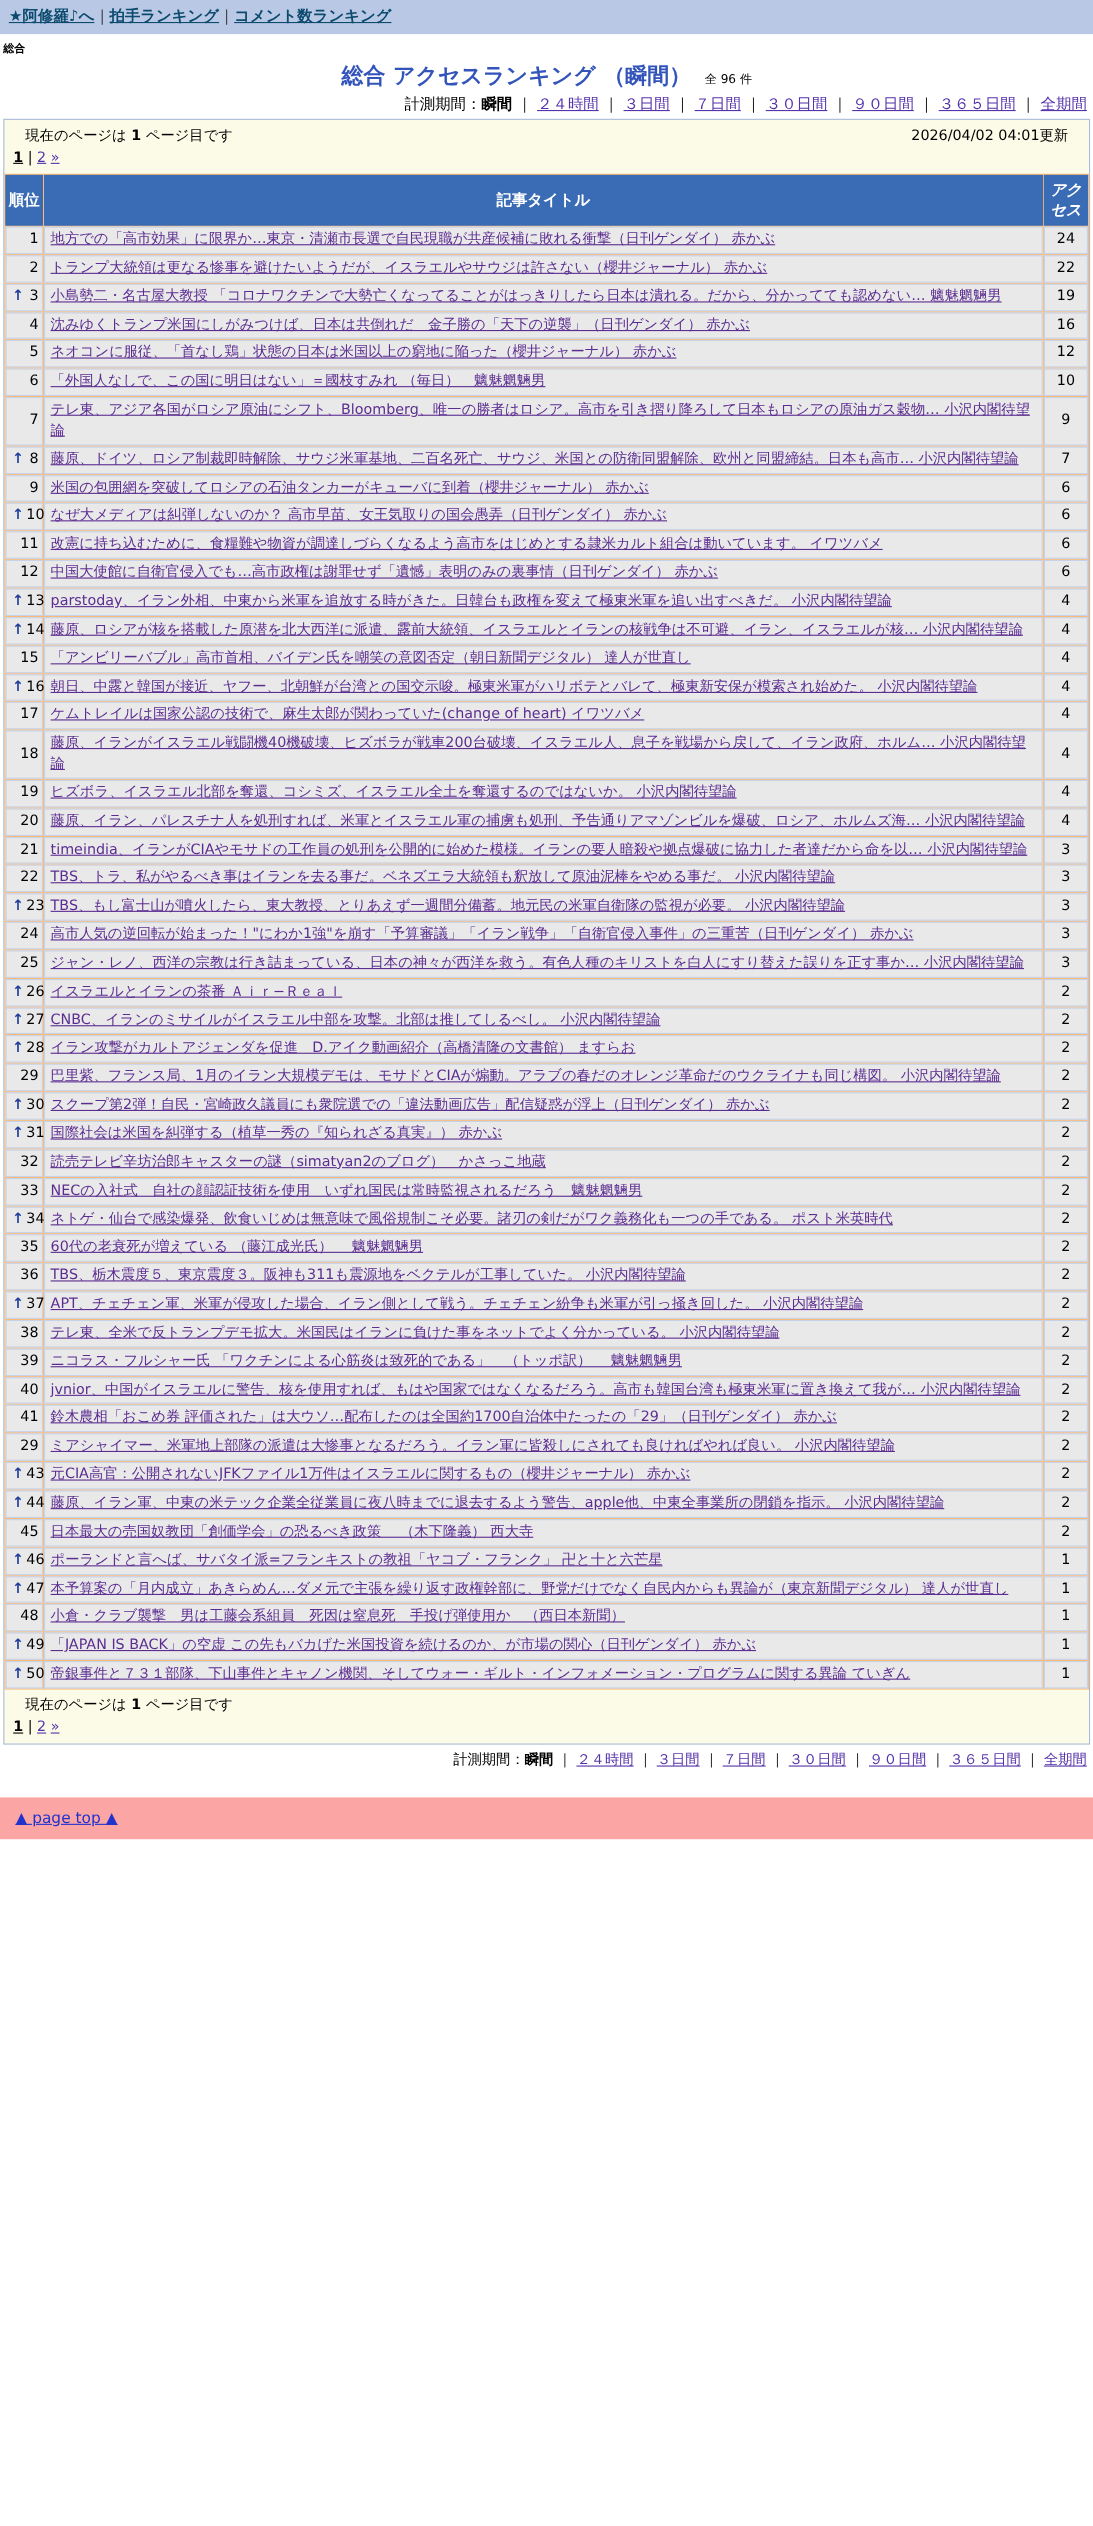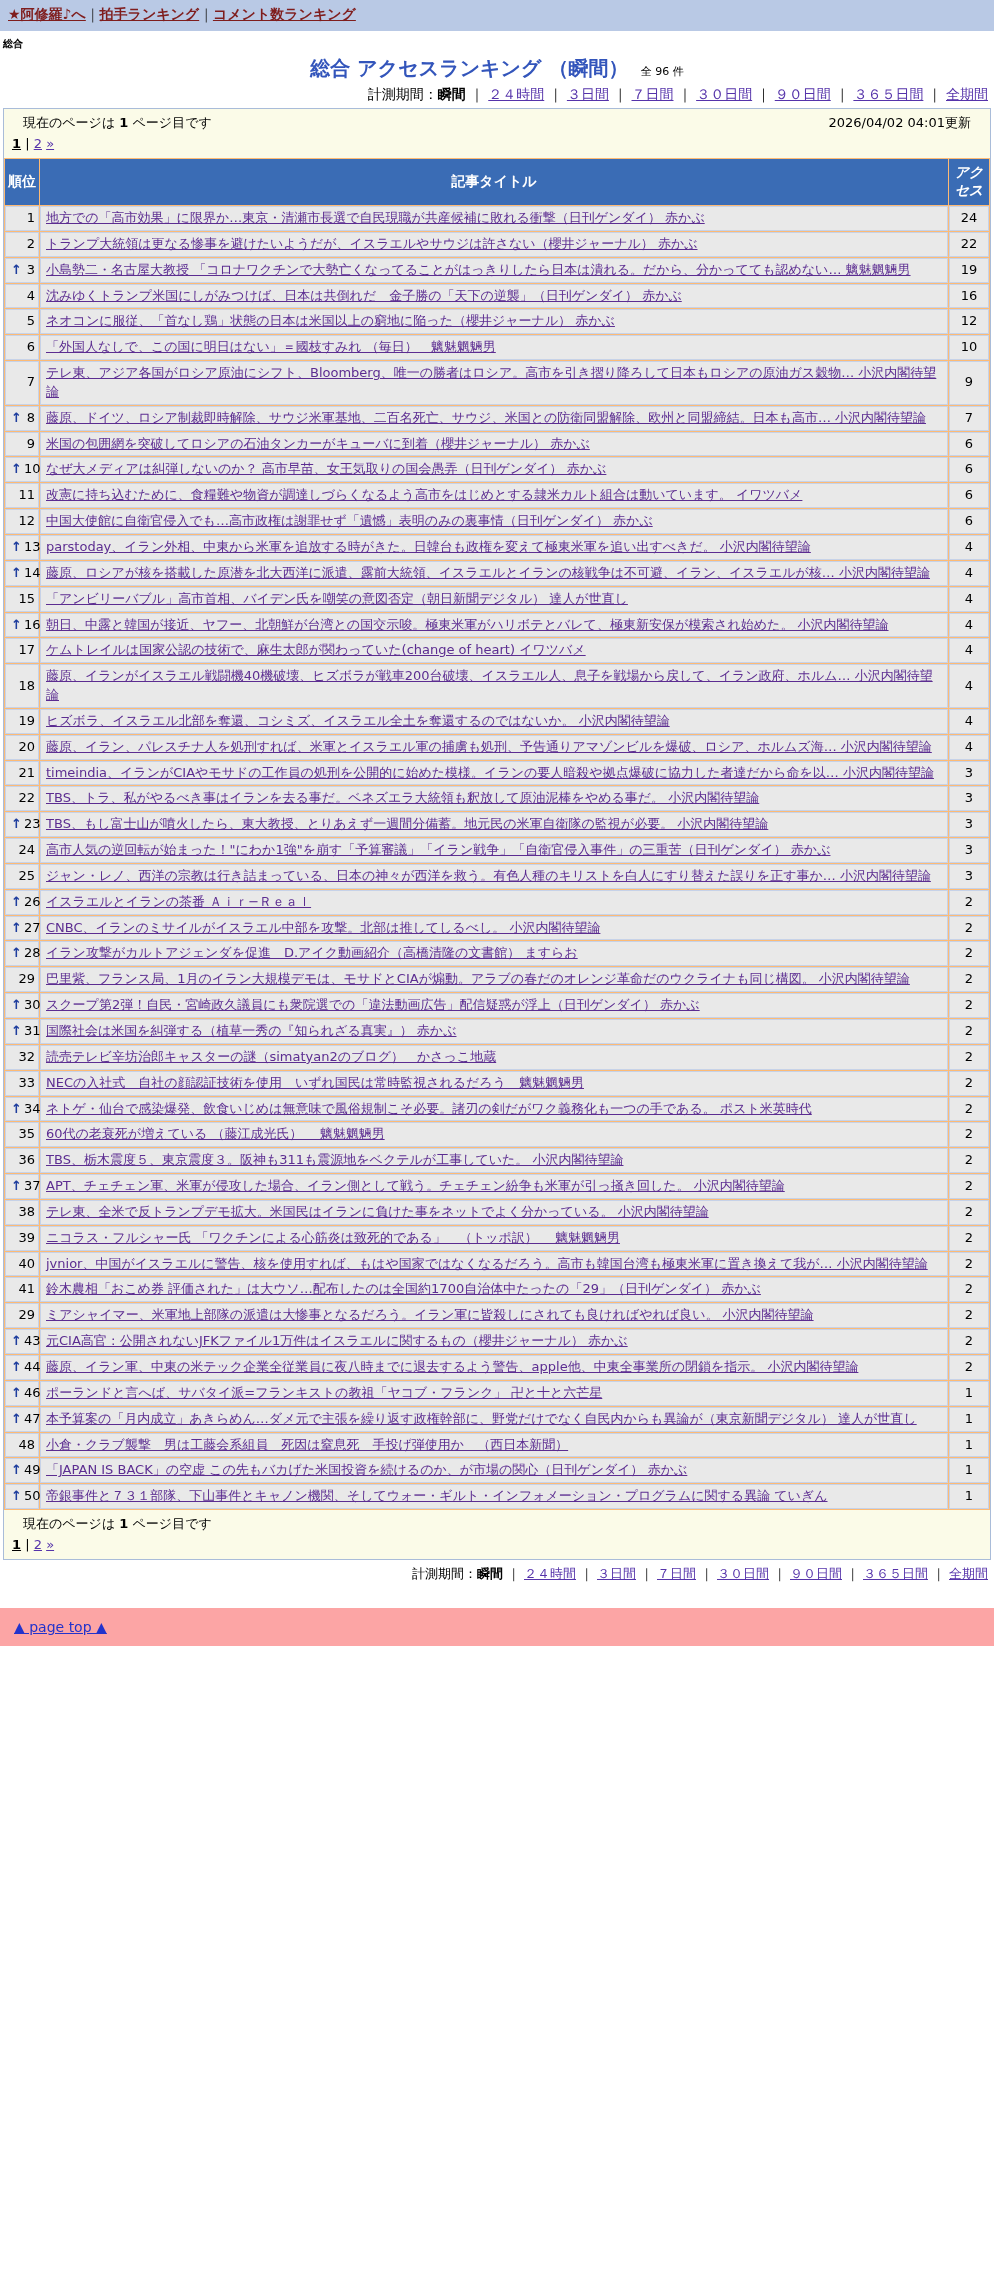--- a/index.html
+++ b/index.html
@@ -1,20 +1,20 @@
 <!DOCTYPE html>
 <html lang="ja"><head>
 <meta charset="utf-8">
 <style>
   * { box-sizing: border-box; }
   html,body { margin:0; padding:0; background:#fff; color:#000;
     font-family:"DejaVu Sans","Liberation Sans",sans-serif; font-size:13px; }
   a { text-decoration:underline; cursor:pointer; }
   .topnav { background:#b9c9e5; padding:6px 8px 7px; font-size:14px; font-weight:bold; }
-  .topnav a { color:#7f1d1d; }
+  .topnav a { color:#0c4a6e; }
   .topnav .sep { color:#222; font-weight:normal; }
   .section-label { font-size:10px; font-weight:bold; padding:6px 3px 2px; }
   .title-line { text-align:center; padding:2px 0 1px; }
   .main-title { color:#3355bb; font-weight:bold; font-size:20px; }
   .total-count { font-size:11px; margin-left:8px; color:#000;margin-top:12px; }
   .period-line { text-align:right; padding:3px 6px 4px; font-size:14px; white-space:nowrap; }
   .period-line.bottom { font-size:13px; padding:5px 6px 9px; }
   .period-line a { color:#5533aa; }
   .period-current { font-weight:bold; }
   .content-box { margin:0 3px; border:1px solid #a9bcd9; background:#fbfbe8; }
@@ -282,20 +282,25 @@
           <td class="rank"><span class="up-arrow">↑</span><span>43</span></td>
           <td class="title"><a>元CIA高官：公開されないJFKファイル1万件はイスラエルに関するもの（櫻井ジャーナル） 赤かぶ</a></td>
           <td class="access">2</td>
         </tr>
         <tr>
           <td class="rank"><span class="up-arrow">↑</span><span>44</span></td>
           <td class="title"><a>藤原、イラン軍、中東の米テック企業全従業員に夜八時までに退去するよう警告、apple他、中東全事業所の閉鎖を指示。 小沢内閣待望論</a></td>
           <td class="access">2</td>
         </tr>
         <tr>
+          <td class="rank"><span>45</span></td>
+          <td class="title"><a>日本最大の売国奴教団「創価学会」の恐るべき政策 　（木下隆義） 西大寺</a></td>
+          <td class="access">2</td>
+        </tr>
+        <tr>
           <td class="rank"><span class="up-arrow">↑</span><span>46</span></td>
           <td class="title"><a>ポーランドと言へば、サバタイ派=フランキストの教祖「ヤコブ・フランク」 卍と十と六芒星</a></td>
           <td class="access">1</td>
         </tr>
         <tr>
           <td class="rank"><span class="up-arrow">↑</span><span>47</span></td>
           <td class="title"><a>本予算案の「月内成立」あきらめん…ダメ元で主張を繰り返す政権幹部に、野党だけでなく自民内からも異論が（東京新聞デジタル） 達人が世直し</a></td>
           <td class="access">1</td>
         </tr>
         <tr>

